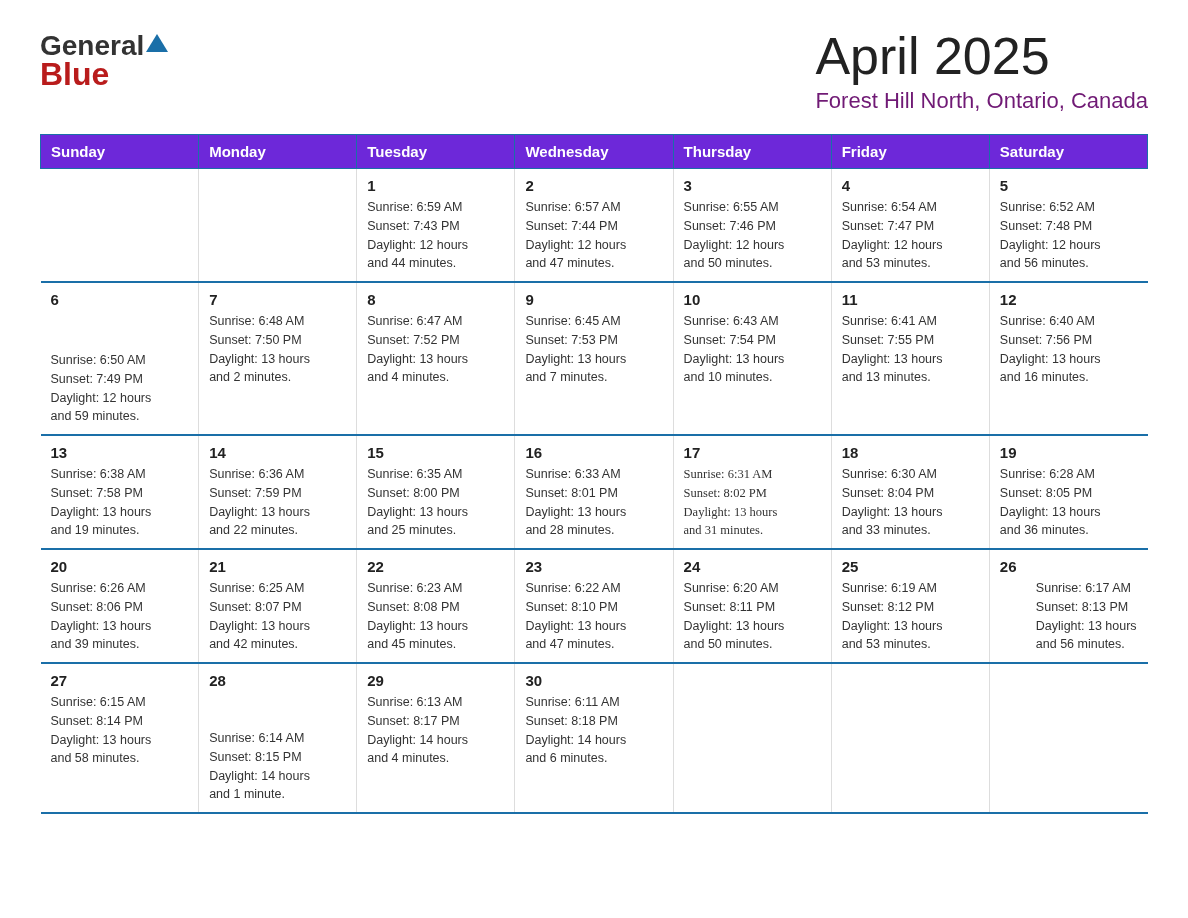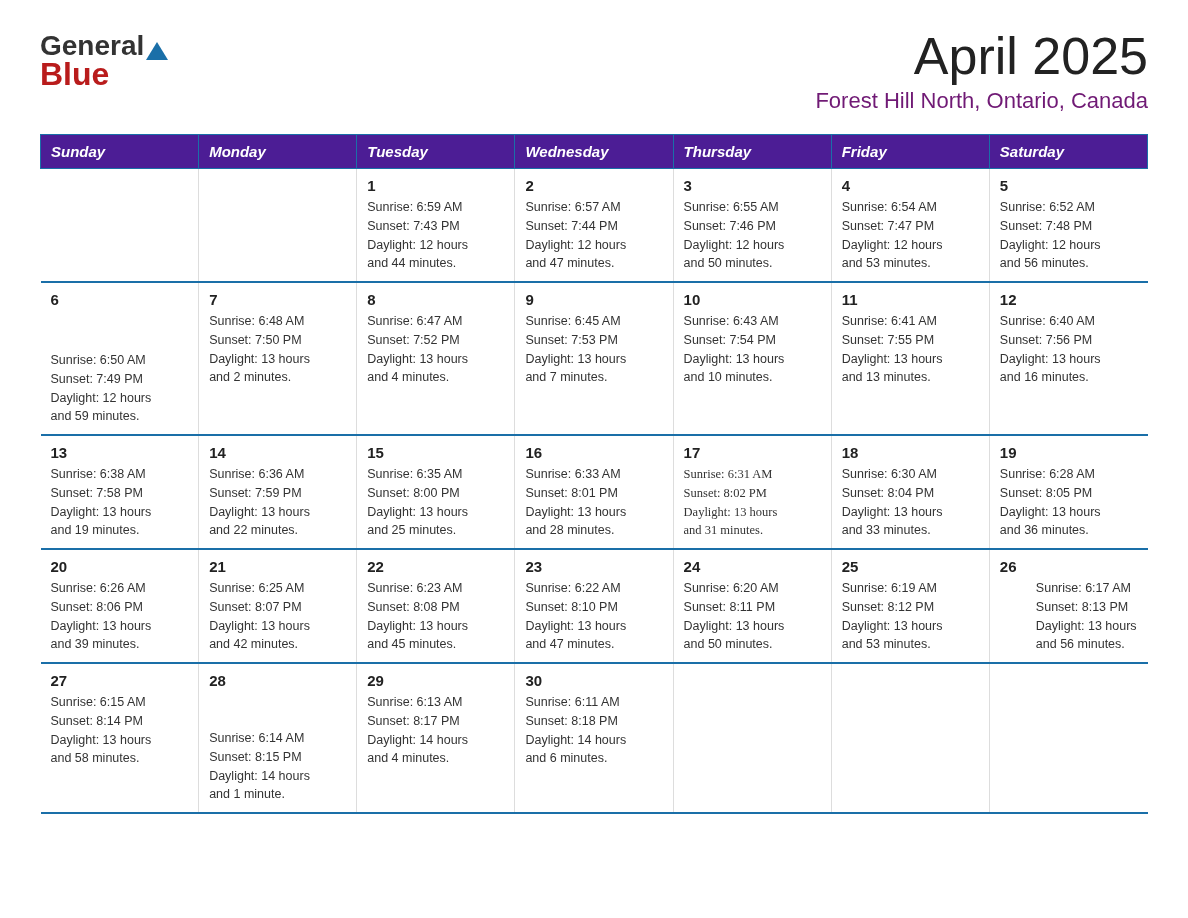--- a/index.html
+++ b/index.html
@@ -28,44 +28,43 @@
       font-size: 32px;
       font-weight: bold;
       color: #b91c1c;
     }
     .logo-wrapper {
       display: flex;
       flex-direction: column;
     }
     .logo-top {
       display: flex;
-      align-items: flex-end;
+      align-items: flex-start;
     }
     .title-block {
-      text-align: right;
+      text-align: left;
     }
     .month-year {
       font-size: 52px;
       font-weight: normal;
       color: #222;
       line-height: 1;
     }
     .location {
       font-size: 22px;
       color: #701a75;
       margin-top: 6px;
     }
     table {
       width: 100%;
       border-collapse: collapse;
       table-layout: fixed;
     }
     thead tr {
-      background-color: #4c1d95;
-      font-style: italic;
+      background-color: #6d28d9;
     }
     thead th {
       color: #ffffff;
       font-size: 15px;
       font-weight: bold;
       padding: 8px 10px;
       text-align: left;
       border: 1px solid #1a6fa8;
     }
     tbody tr {

